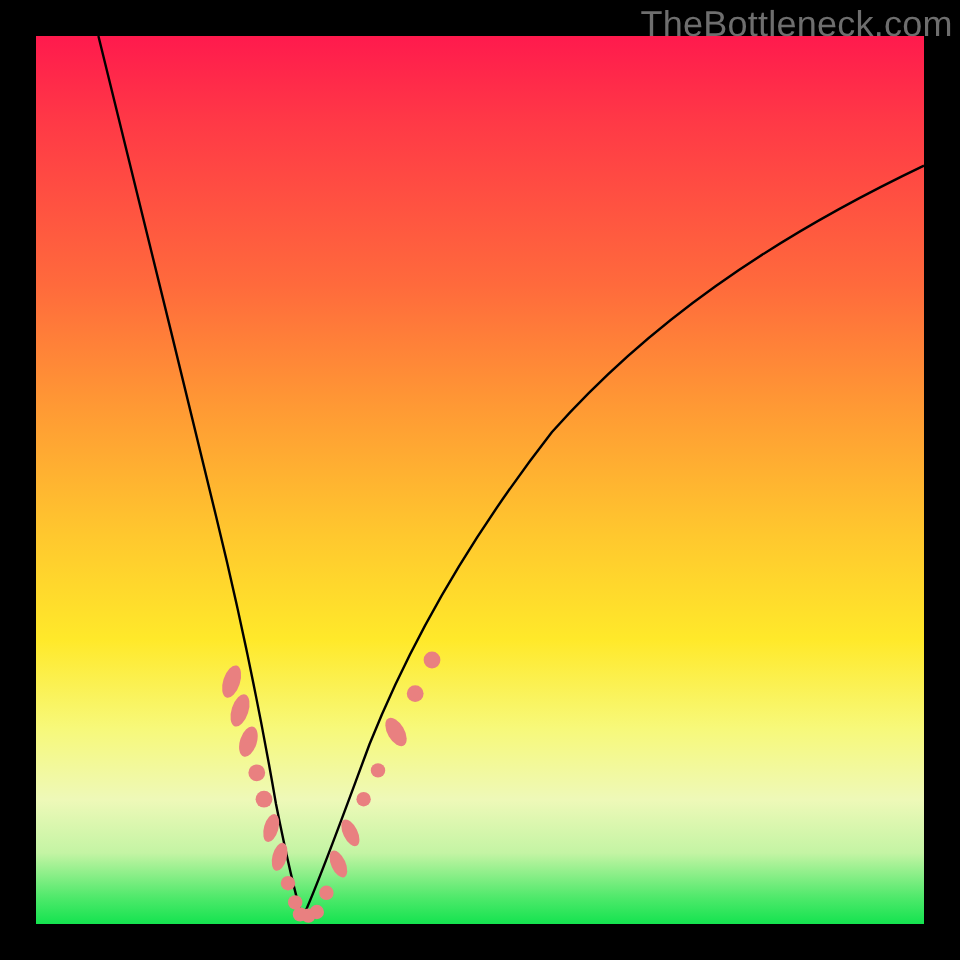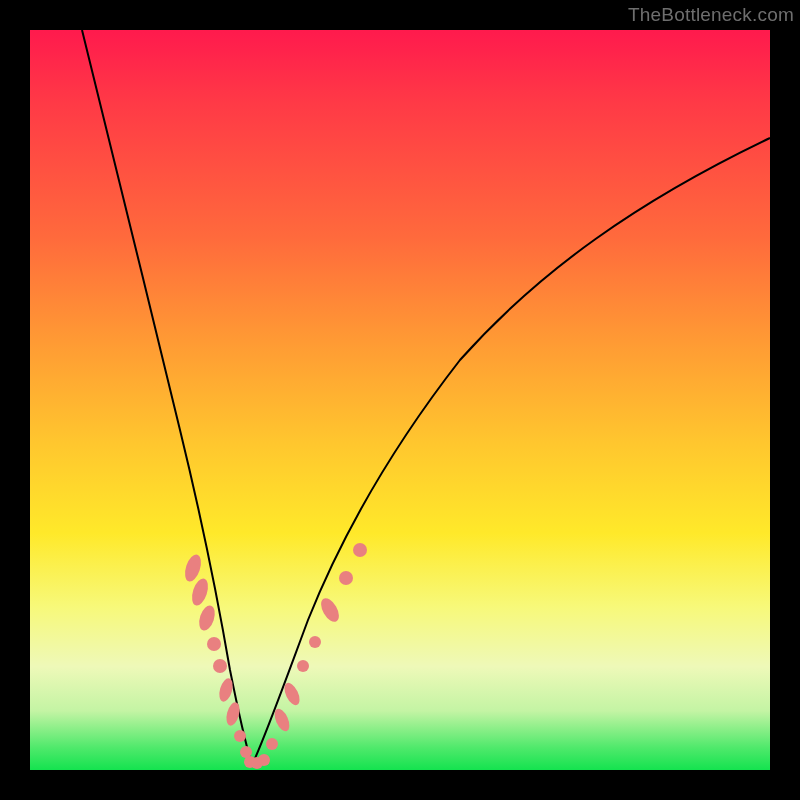--- a/index.html
+++ b/index.html
@@ -39,21 +39,21 @@
       #c4f4a4 92%,
       #4fe96b 97%,
       #14e34f 100%
     );
   }
   .watermark {
     position: absolute;
     top: 4px;
     right: 6px;
     color: #6e6e6e;
-    font-size: 19px;
+    font-size: 30px;
     letter-spacing: 0.2px;
     user-select: none;
   }
   svg.curves {
     position: absolute;
     left: 0;
     top: 0;
     width: 740px;
     height: 740px;
     overflow: visible;

